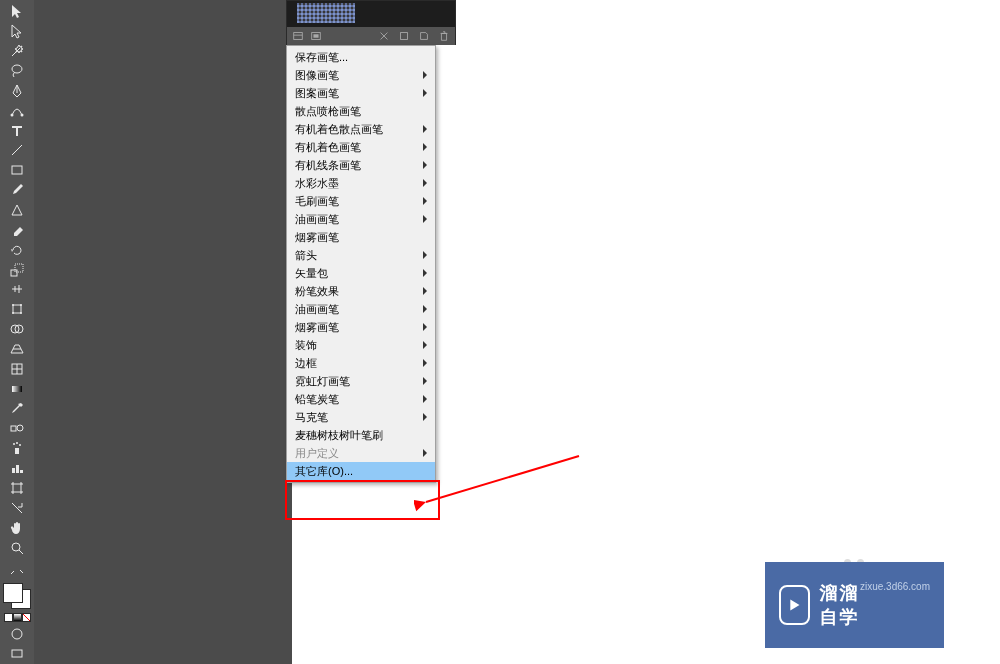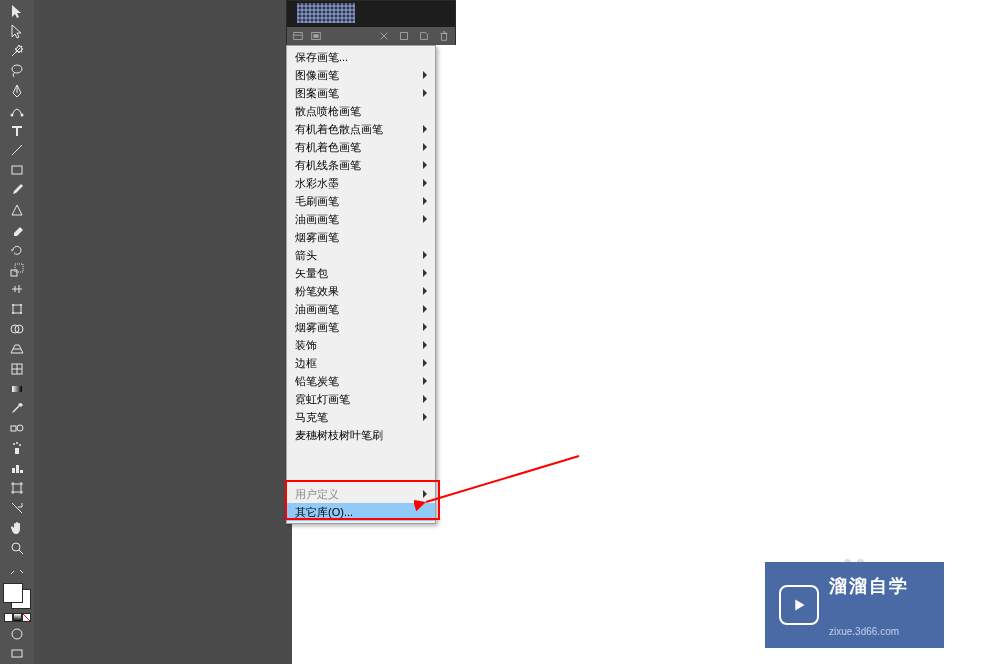--- a/index.html
+++ b/index.html
@@ -115,21 +115,21 @@
       align-items: center;
       padding: 0 8px;
       cursor: pointer;
       position: relative;
       color: #000;
       font-size: 11px;
     }
     .menu-item.hovered {
       background: #91c9f7;
     }
-    .menu-item.disabled { color: #888; margin-top: 41px; }
+    .menu-item.disabled { color: #888; }
     .menu-submenu-arrow {
       position: absolute;
       right: 8px;
       top: 50%;
       transform: translateY(-50%);
       width: 0; height: 0;
       border-top: 4px solid transparent;
       border-bottom: 4px solid transparent;
       border-left: 4px solid #333;
     }
@@ -155,23 +155,23 @@
       padding: 0 14px;
       gap: 10px;
     }
     .wm-icon {
       width: 40px; height: 40px;
       border: 2px solid #fff;
       border-radius: 8px;
       display: flex; align-items: center; justify-content: center;
       color: #fff;
     }
-    .wm-text { color: #fff; display: flex; flex-direction: column; }
+    .wm-text { color: #fff; display: flex; }
     .wm-title { font-size: 18px; font-weight: bold; letter-spacing: 2px; }
-    .wm-sub { font-size: 10px; color: #c0d0e8; margin-top: 28px; }
+    .wm-sub { font-size: 10px; color: #c0d0e8; }
     .wm-dots {
       position: absolute;
       left: 844px; top: 559px;
       display: flex; gap: 6px;
     }
     .wm-dot { width: 7px; height: 7px; border-radius: 50%; background: #ddd; }
   </style>
 </head>
 <body>
 
@@ -482,25 +482,25 @@
     </div>
   <div class="menu-item">
       <span>装饰</span>
       <span class="menu-submenu-arrow"></span>
     </div>
   <div class="menu-item">
       <span>边框</span>
       <span class="menu-submenu-arrow"></span>
     </div>
   <div class="menu-item">
+      <span>霓虹灯画笔</span>
+      <span class="menu-submenu-arrow"></span>
+    </div>
+  <div class="menu-item">
       <span>铅笔炭笔</span>
-      <span class="menu-submenu-arrow"></span>
-    </div>
-  <div class="menu-item">
-      <span>霓虹灯画笔</span>
       <span class="menu-submenu-arrow"></span>
     </div>
   <div class="menu-item">
       <span>马克笔</span>
       <span class="menu-submenu-arrow"></span>
     </div>
   <div class="menu-item">
       <span>麦穗树枝树叶笔刷</span>
     </div>
   <div class="menu-item disabled">

